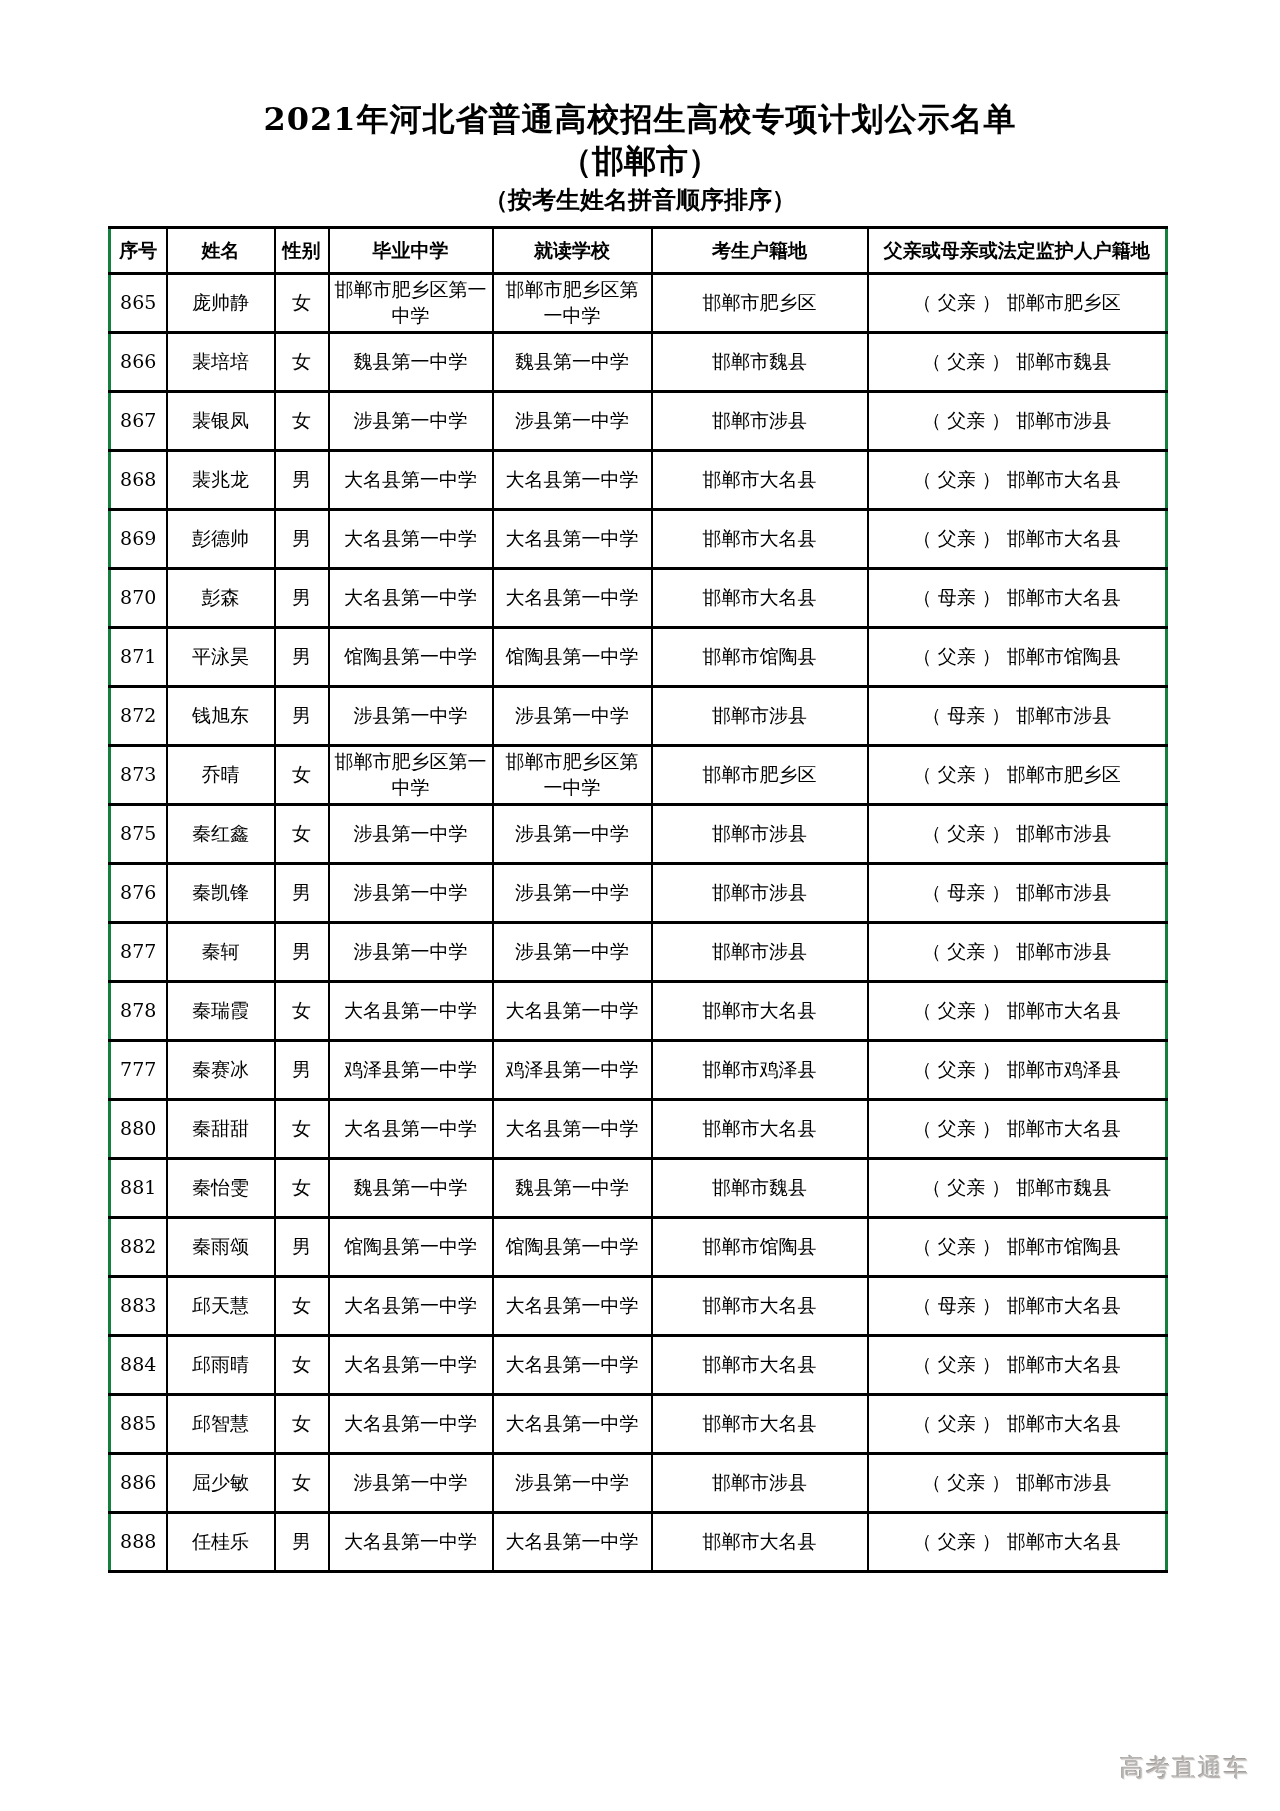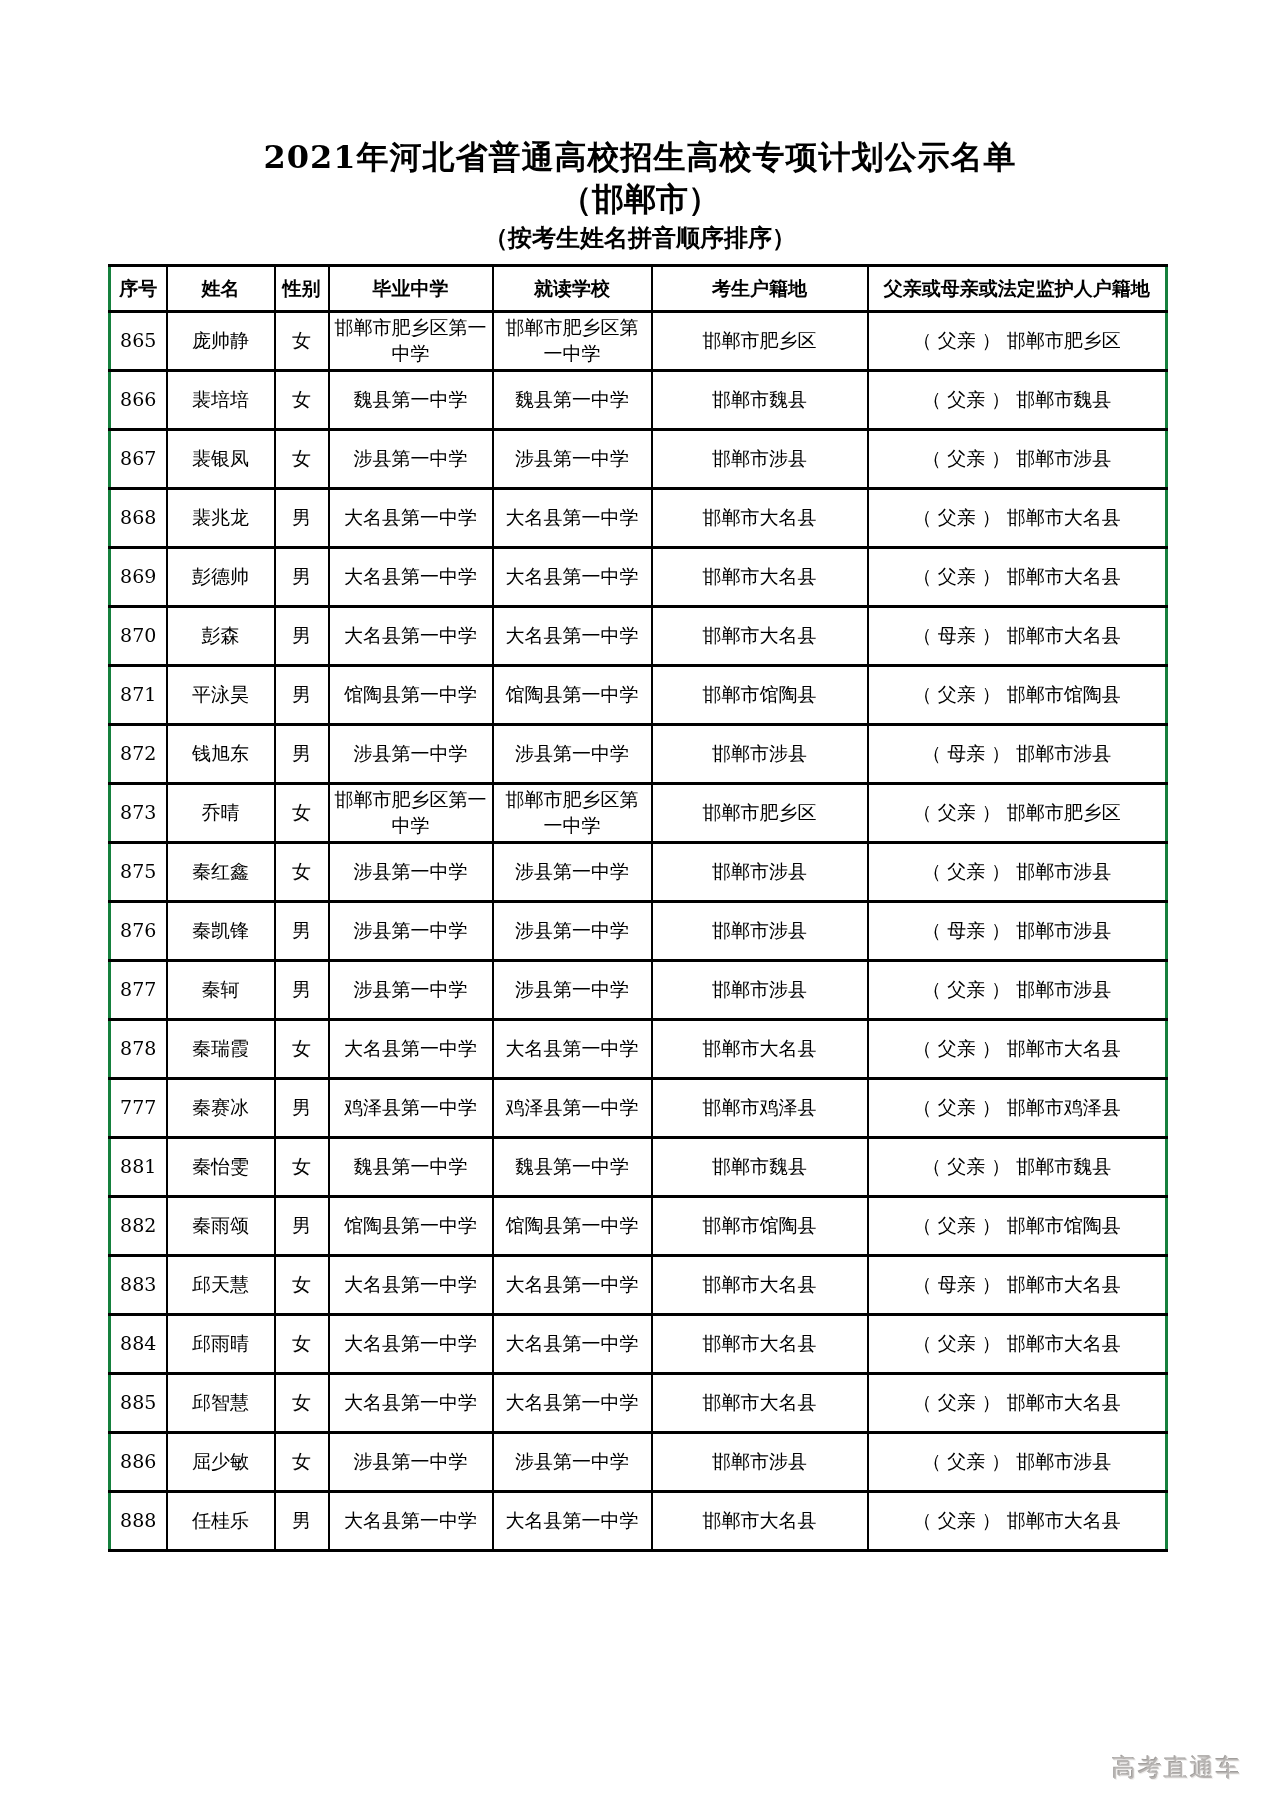--- a/index.html
+++ b/index.html
@@ -10,21 +10,20 @@
     color: #000000;
   }
   body {
     position: relative;
     height: 1811px;
     overflow: hidden;
   }
   .title-block {
     padding-top: 98px;
     text-align: center;
-    margin-top: 38px;
   }
   .title-main {
     font-size: 32px;
     font-weight: bold;
     line-height: 42px;
     letter-spacing: 1px;
   }
   .title-city {
     font-size: 32px;
     font-weight: bold;
@@ -67,21 +66,21 @@
   col.c-no   { width: 57px; }
   col.c-name { width: 108px; }
   col.c-sex  { width: 54px; }
   col.c-grad { width: 164px; }
   col.c-att  { width: 159px; }
   col.c-reg  { width: 216px; }
   col.c-par  { width: 299px; }
   .watermark {
     position: absolute;
     top: 1752px;
-    right: 38px;
+    right: 30px;
     font-size: 24px;
     letter-spacing: 2px;
     color: #b7b4b2;
     text-shadow: 1px 1px 0 #efedec, -1px -1px 0 #a19e9c;
     font-family: "DejaVu Sans", "Liberation Sans", sans-serif;
   }
 </style>
 </head>
 <body>
 
@@ -233,20 +232,29 @@
       <tr>
         <td>777</td>
         <td>秦赛冰</td>
         <td>男</td>
         <td>鸡泽县第一中学</td>
         <td>鸡泽县第一中学</td>
         <td>邯郸市鸡泽县</td>
         <td>（ 父亲 ） 邯郸市鸡泽县</td>
       </tr>
       <tr>
+        <td>880</td>
+        <td>秦甜甜</td>
+        <td>女</td>
+        <td>大名县第一中学</td>
+        <td>大名县第一中学</td>
+        <td>邯郸市大名县</td>
+        <td>（ 父亲 ） 邯郸市大名县</td>
+      </tr>
+      <tr>
         <td>881</td>
         <td>秦怡雯</td>
         <td>女</td>
         <td>魏县第一中学</td>
         <td>魏县第一中学</td>
         <td>邯郸市魏县</td>
         <td>（ 父亲 ） 邯郸市魏县</td>
       </tr>
       <tr>
         <td>882</td>

